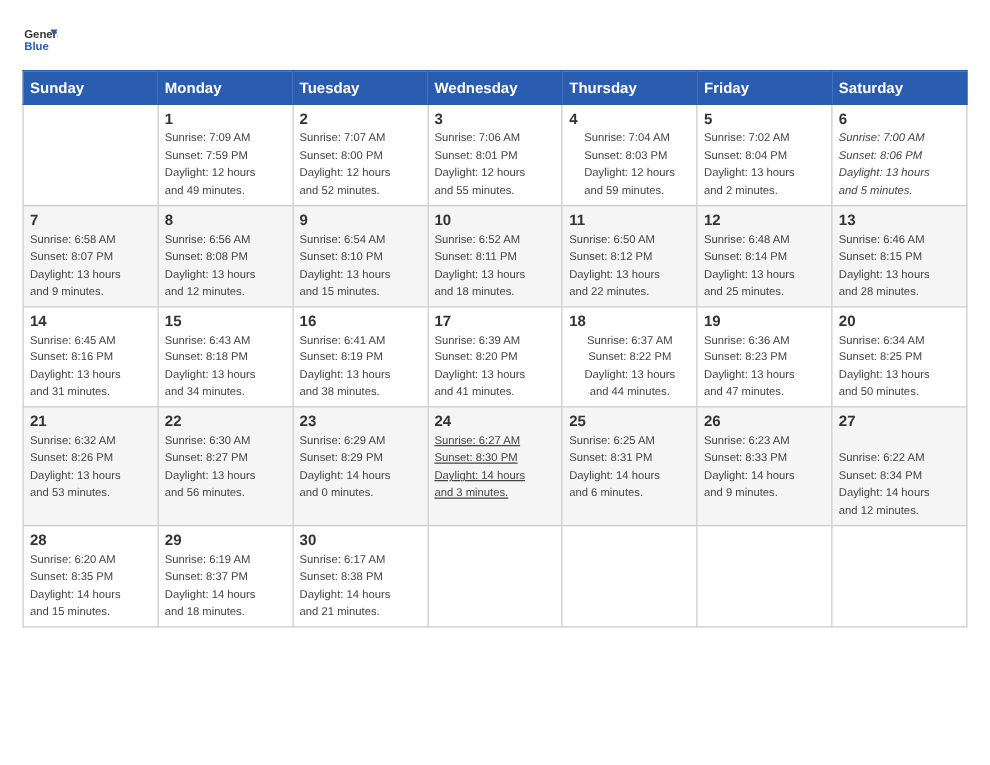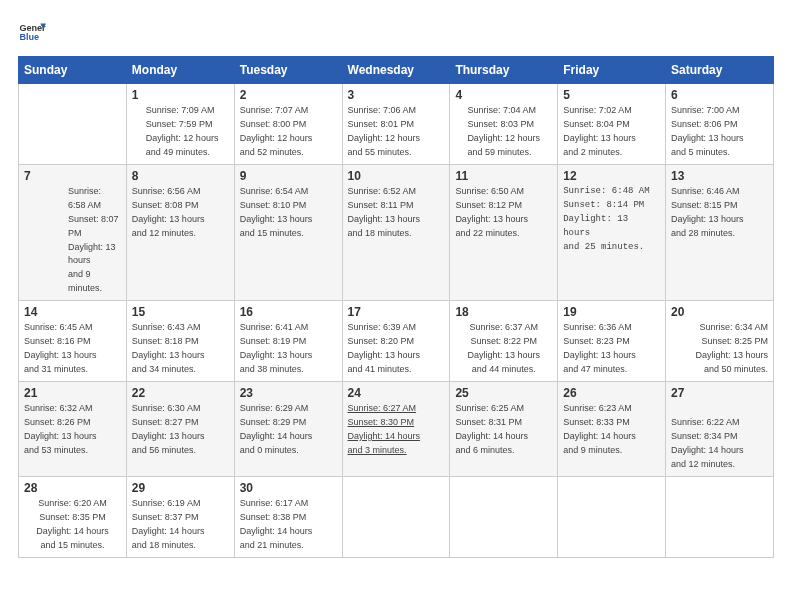--- a/index.html
+++ b/index.html
@@ -112,21 +112,21 @@
           <th>Thursday</th>
           <th>Friday</th>
           <th>Saturday</th>
         </tr>
     </thead>
     <tbody id="calendar-body">
         <tr>
           <td class="empty-cell"></td>
           <td>
             <span class="day-num">1</span>
-            <div class="day-info" style="white-space: pre-line; margin-left: 14px;">Sunrise: 7:09 AM
+            <div class="day-info" style="white-space: pre-line;">Sunrise: 7:09 AM
 Sunset: 7:59 PM
 Daylight: 12 hours
 and 49 minutes.</div>
           </td>
           <td>
             <span class="day-num">2</span>
             <div class="day-info" style="white-space: pre-line;">Sunrise: 7:07 AM
 Sunset: 8:00 PM
 Daylight: 12 hours
 and 52 minutes.</div>
@@ -147,30 +147,30 @@
           </td>
           <td>
             <span class="day-num">5</span>
             <div class="day-info" style="white-space: pre-line;">Sunrise: 7:02 AM
 Sunset: 8:04 PM
 Daylight: 13 hours
 and 2 minutes.</div>
           </td>
           <td>
             <span class="day-num">6</span>
-            <div class="day-info" style="white-space: pre-line;">Sunrise: 7:00 AM
+            <div class="day-info" style="white-space: pre-line; font-style: italic;">Sunrise: 7:00 AM
 Sunset: 8:06 PM
 Daylight: 13 hours
 and 5 minutes.</div>
           </td>
         </tr>
         <tr>
           <td>
             <span class="day-num">7</span>
-            <div class="day-info" style="white-space: pre-line; margin-left: 44px;">Sunrise: 6:58 AM
+            <div class="day-info" style="white-space: pre-line;">Sunrise: 6:58 AM
 Sunset: 8:07 PM
 Daylight: 13 hours
 and 9 minutes.</div>
           </td>
           <td>
             <span class="day-num">8</span>
             <div class="day-info" style="white-space: pre-line;">Sunrise: 6:56 AM
 Sunset: 8:08 PM
 Daylight: 13 hours
 and 12 minutes.</div>
@@ -191,21 +191,21 @@
           </td>
           <td>
             <span class="day-num">11</span>
             <div class="day-info" style="white-space: pre-line;">Sunrise: 6:50 AM
 Sunset: 8:12 PM
 Daylight: 13 hours
 and 22 minutes.</div>
           </td>
           <td>
             <span class="day-num">12</span>
-            <div class="day-info" style="white-space: pre-line; font-family: Liberation Mono, monospace;">Sunrise: 6:48 AM
+            <div class="day-info" style="white-space: pre-line;">Sunrise: 6:48 AM
 Sunset: 8:14 PM
 Daylight: 13 hours
 and 25 minutes.</div>
           </td>
           <td>
             <span class="day-num">13</span>
             <div class="day-info" style="white-space: pre-line;">Sunrise: 6:46 AM
 Sunset: 8:15 PM
 Daylight: 13 hours
 and 28 minutes.</div>
@@ -249,21 +249,21 @@
           </td>
           <td>
             <span class="day-num">19</span>
             <div class="day-info" style="white-space: pre-line;">Sunrise: 6:36 AM
 Sunset: 8:23 PM
 Daylight: 13 hours
 and 47 minutes.</div>
           </td>
           <td>
             <span class="day-num">20</span>
-            <div class="day-info" style="white-space: pre-line; text-align: right;">Sunrise: 6:34 AM
+            <div class="day-info" style="white-space: pre-line;">Sunrise: 6:34 AM
 Sunset: 8:25 PM
 Daylight: 13 hours
 and 50 minutes.</div>
           </td>
         </tr>
         <tr>
           <td>
             <span class="day-num">21</span>
             <div class="day-info" style="white-space: pre-line;">Sunrise: 6:32 AM
 Sunset: 8:26 PM
@@ -309,21 +309,21 @@
             <span class="day-num">27</span>
             <div class="day-info" style="white-space: pre-line; margin-top: 16px;">Sunrise: 6:22 AM
 Sunset: 8:34 PM
 Daylight: 14 hours
 and 12 minutes.</div>
           </td>
         </tr>
         <tr>
           <td>
             <span class="day-num">28</span>
-            <div class="day-info" style="white-space: pre-line; text-align: center;">Sunrise: 6:20 AM
+            <div class="day-info" style="white-space: pre-line;">Sunrise: 6:20 AM
 Sunset: 8:35 PM
 Daylight: 14 hours
 and 15 minutes.</div>
           </td>
           <td>
             <span class="day-num">29</span>
             <div class="day-info" style="white-space: pre-line;">Sunrise: 6:19 AM
 Sunset: 8:37 PM
 Daylight: 14 hours
 and 18 minutes.</div>

